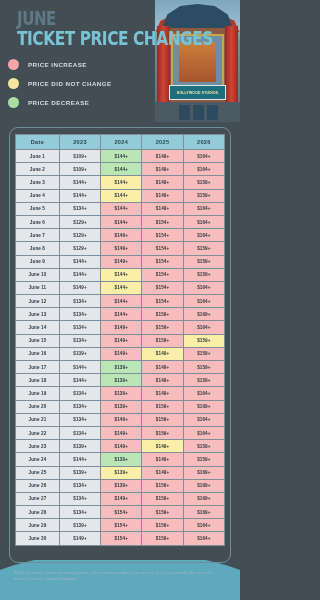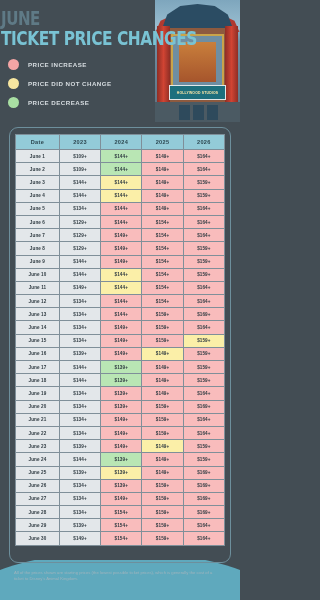--- a/index.html
+++ b/index.html
@@ -7,21 +7,21 @@
   body {
     background:#434d54;
     font-family:"Liberation Sans", sans-serif;
     position:relative;
     overflow:hidden;
   }
 
   
   .header { position:relative; height:125px; width:240px; }
 
-  .title-block { position:absolute; left:1px; top:9px; z-index:3; }
+  .title-block { position:absolute; left:17px; top:9px; z-index:3; }
   .title-month {
     font-family:"DejaVu Sans Condensed","Liberation Sans",sans-serif;
     font-weight:bold; font-size:19px; letter-spacing:-0.5px;
     color:#5f7a86; line-height:19px;
     transform:scaleX(0.88); transform-origin:left center;
   }
   .title-main {
     font-family:"DejaVu Sans Condensed","Liberation Sans",sans-serif;
     font-weight:bold; font-size:19px; letter-spacing:-0.5px;
     color:#79c3d4; line-height:20px; white-space:nowrap;

